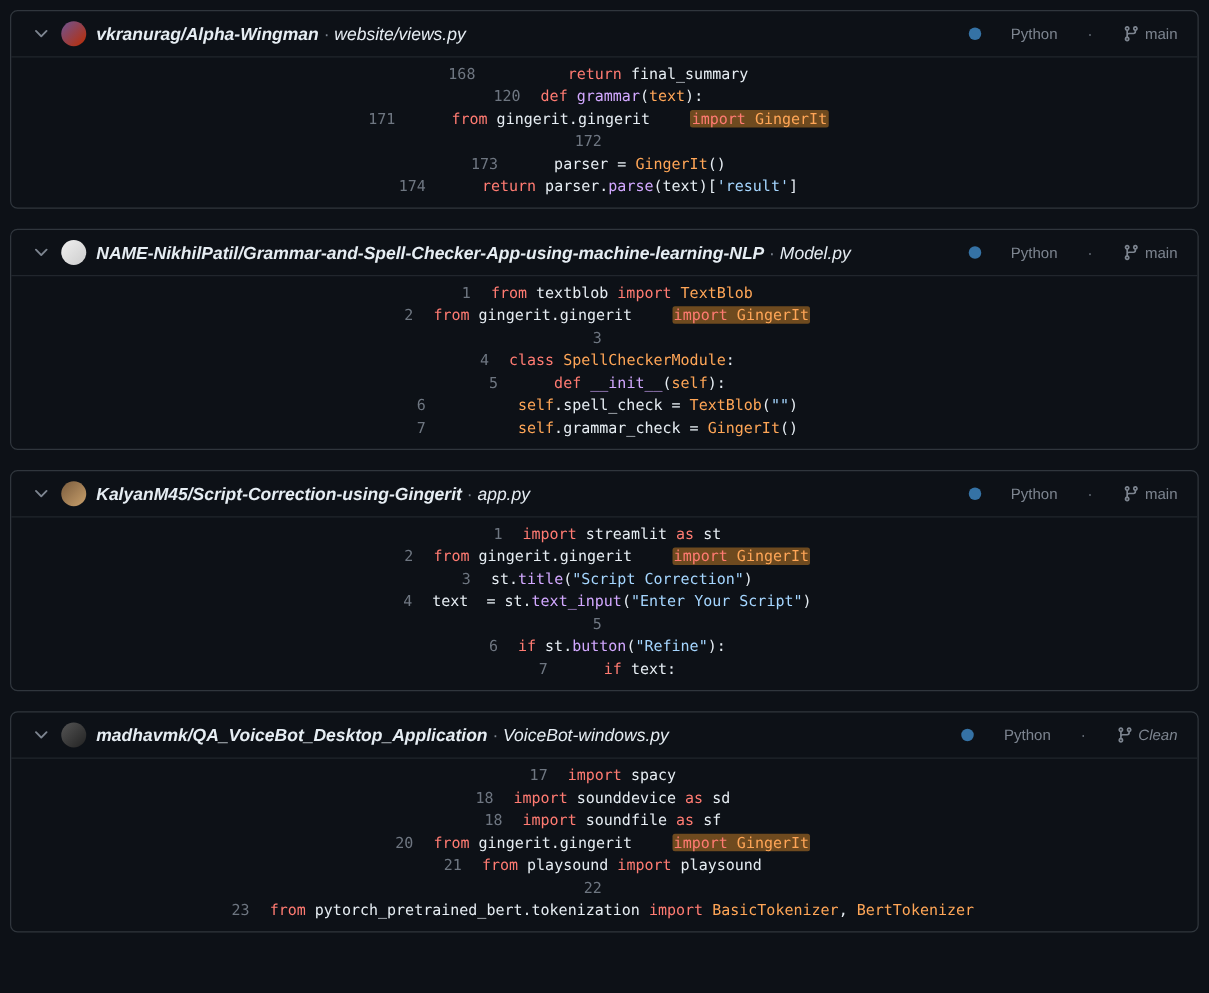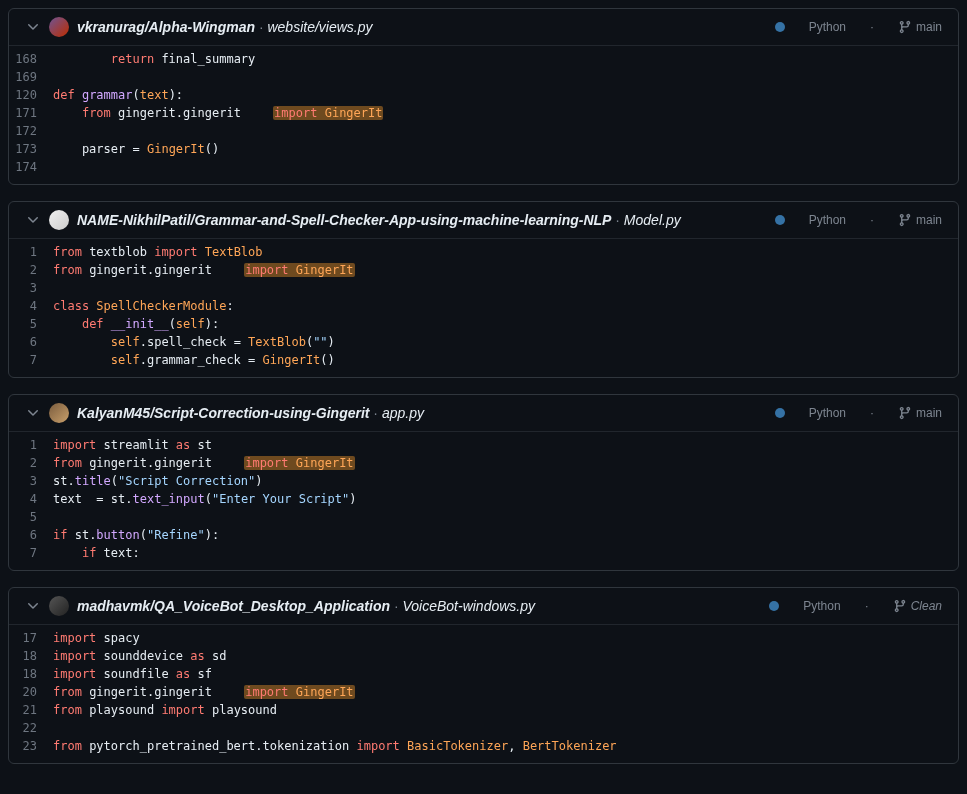--- a/index.html
+++ b/index.html
@@ -62,21 +62,21 @@
   }
   .dot-sep { color: #7d8590; }
   .branch-icon { width: 14px; height: 14px; fill: #7d8590; }
   .code-block {
     font-family: ui-monospace, SFMono-Regular, "SF Mono", Menlo, Consolas, monospace;
     font-size: 12px;
     line-height: 18px;
     padding: 4px 0 8px 0;
     overflow-x: auto;
   }
-  .line { display: flex; white-space: pre; }
+  .line { display: flex; white-space: pre; justify-content: center; }
   .lineno {
     width: 44px;
     text-align: right;
     padding-right: 16px;
     color: #6e7681;
     user-select: none;
     flex-shrink: 0;
   }
   .code { color: #e6edf3; padding-right: 16px; }
   .kw { color: #ff7b72; }
@@ -106,26 +106,25 @@
           <span style="display: flex; align-items: center; gap: 4px;">
             <svg class="branch-icon" viewBox="0 0 16 16">
               <path d="M9.5 3.25a2.25 2.25 0 113 2.122V6A2.5 2.5 0 0110 8.5H6a1 1 0 00-1 1v1.128a2.251 2.251 0 11-1.5 0V5.372a2.25 2.25 0 111.5 0v1.836A2.49 2.49 0 016 7h4a1 1 0 001-1v-.628A2.25 2.25 0 019.5 3.25zM4.25 2.5a.75.75 0 100 1.5.75.75 0 000-1.5zm0 9.5a.75.75 0 100 1.5.75.75 0 000-1.5zm7.5-9.5a.75.75 0 100 1.5.75.75 0 000-1.5z"></path>
             </svg>
             <span>main</span>
           </span>
         </div>
       </div>
       <div class="code-block">
         <div class="line"><span class="lineno">168</span><span class="code">        <span class="kw">return</span> final_summary</span></div>
-        <div class="line"><span class="lineno">169</span><span class="code"></span></div>
         <div class="line"><span class="lineno">120</span><span class="code"><span class="kw">def</span> <span class="fn">grammar</span>(<span class="cls">text</span>):</span></div>
         <div class="line"><span class="lineno">171</span><span class="code">    <span class="kw">from</span> gingerit.gingerit <span class="hl"><span class="kw">import</span> <span class="cls">GingerIt</span></span></span></div>
         <div class="line"><span class="lineno">172</span><span class="code"></span></div>
         <div class="line"><span class="lineno">173</span><span class="code">    parser <span class="op">=</span> <span class="cls">GingerIt</span>()</span></div>
-        <div class="line"><span class="lineno">174</span></div>
+        <div class="line"><span class="lineno">174</span><span class="code">    <span class="kw">return</span> parser.<span class="fn">parse</span>(text)[<span class="str">'result'</span>]</span></div>
       </div>
     </div>
     <div class="result">
       <div class="result-header">
         <svg class="chevron" viewBox="0 0 16 16">
           <path d="M12.78 5.22a.75.75 0 010 1.06l-4.25 4.25a.75.75 0 01-1.06 0L3.22 6.28a.75.75 0 011.06-1.06L8 8.94l3.72-3.72a.75.75 0 011.06 0z"></path>
         </svg>
         <div class="avatar a2"></div>
         <span class="repo-path"><a>NAME-NikhilPatil/Grammar-and-Spell-Checker-App-using-machine-learning-NLP</a><span class="sep"> · </span><a class="filepath">Model.py</a></span>
         <div class="spacer"></div>

